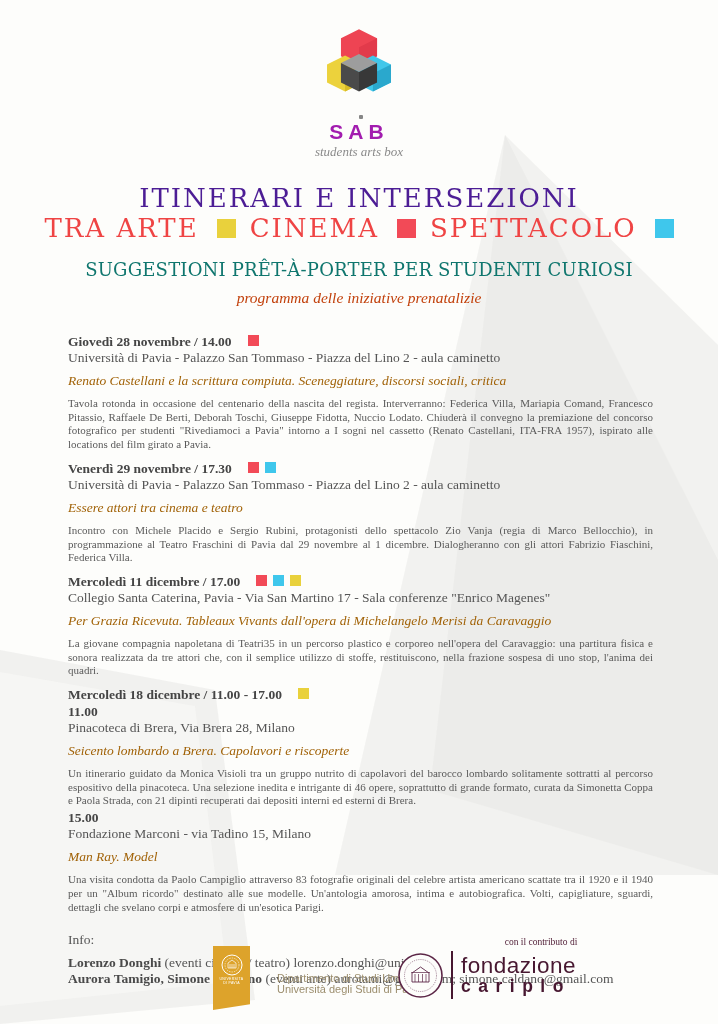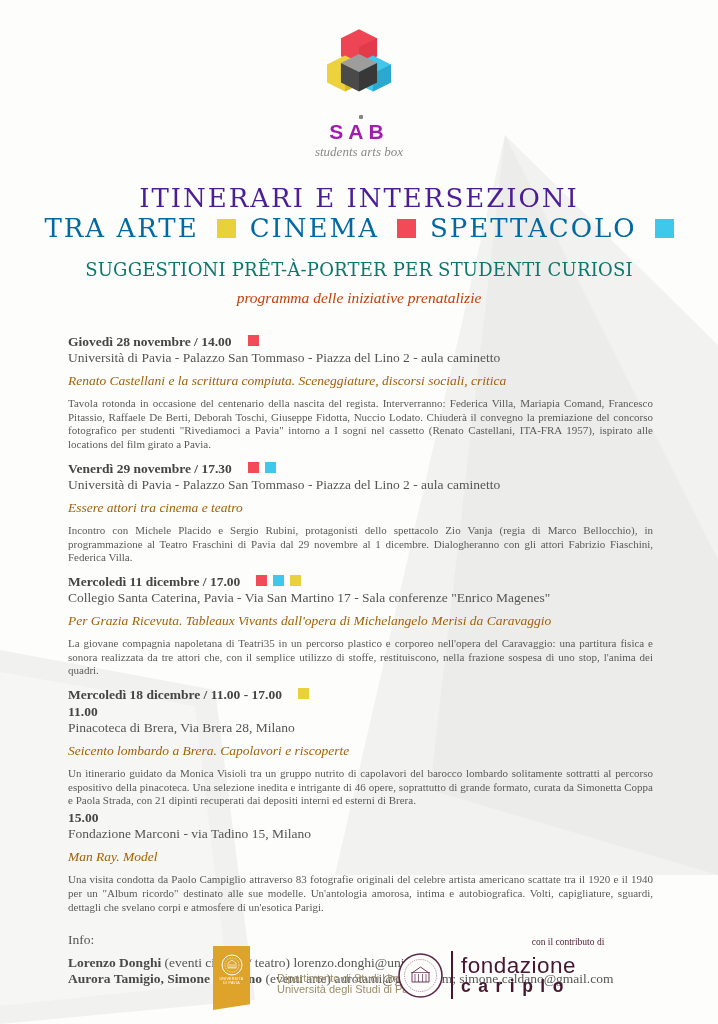--- a/index.html
+++ b/index.html
@@ -32,21 +32,21 @@
     font-size:21px; letter-spacing:5px; color:#a21caf;}
   .wordmark::after{content:""; position:absolute; left:calc(50% + 0px); top:-5px;
     width:4px; height:4px; background:#868686; border-radius:1px;}
   .tagline{font-style:italic; font-size:13px; color:#8a8a8a; margin-top:0px;}
   
   .title1{margin:24px 0 0; text-align:center;
     font-family:"DejaVu Serif", serif; font-weight:normal;
     font-size:26px; letter-spacing:2px; color:#4c1d95; line-height:28px;}
   .title2{margin-top:2px; display:flex; justify-content:center; align-items:center;
     font-family:"DejaVu Serif", serif; font-size:26px; letter-spacing:2px;
-    color:#0369a1; line-height:28px;}
+    color:#ef4444; line-height:28px;}
   .sq20{display:inline-block; width:19px; height:19px; margin:0 14px 0 18px;}
   .sq20:last-child{margin-right:0;}
   .subtitle{margin-top:17px; text-align:center;
     font-family:"DejaVu Serif", serif; font-size:18px; letter-spacing:0.2px;
     color:#0f766e;}
   .prognote{margin-top:9px; text-align:center; font-style:italic;
     font-size:15.5px; color:#c2410c;}
   
   .events{width:585px; margin:27px 0 0 68px;}
   .event{margin-top:9px;}
@@ -67,21 +67,21 @@
   
   .uni-logo{position:absolute; left:213px; top:946px; width:37px; height:64px;
     background:#dda32b; clip-path:polygon(0 0,100% 0,100% 91%,0 100%);
     display:flex; flex-direction:column; align-items:center; z-index:3;}
   .uni-seal{margin-top:7px;}
   .uni-seal-text{color:#fff; font-family:"Liberation Sans", sans-serif;
     font-size:3.5px; line-height:4px; text-align:center; letter-spacing:.3px;}
   .uni-caption{position:absolute; left:277px; top:973px; z-index:3;
     font-family:"Liberation Sans", sans-serif; font-size:11px; line-height:11px;
     color:#9c8e6e;}
-  .cariplo-note{position:absolute; left:468px; top:937px; width:200px; z-index:3;
+  .cariplo-note{position:absolute; left:441px; top:937px; width:200px; z-index:3;
     text-align:center; font-family:"Liberation Serif", serif;
     font-size:9.5px; color:#4d1a33;}
   .cariplo{position:absolute; left:397px; top:951px; display:flex;
     align-items:center; z-index:3;}
   .cariplo-bar{width:2px; height:48px; background:#471730; margin:0 8px 0 7px;}
   .cariplo-text{font-family:"Liberation Sans", sans-serif; color:#471730;}
   .cariplo-l1{font-size:22.5px; line-height:22px; letter-spacing:0.5px;}
   .cariplo-l2{font-size:17.5px; line-height:19px; letter-spacing:7.5px; font-weight:bold;}
 </style>
 </head>

